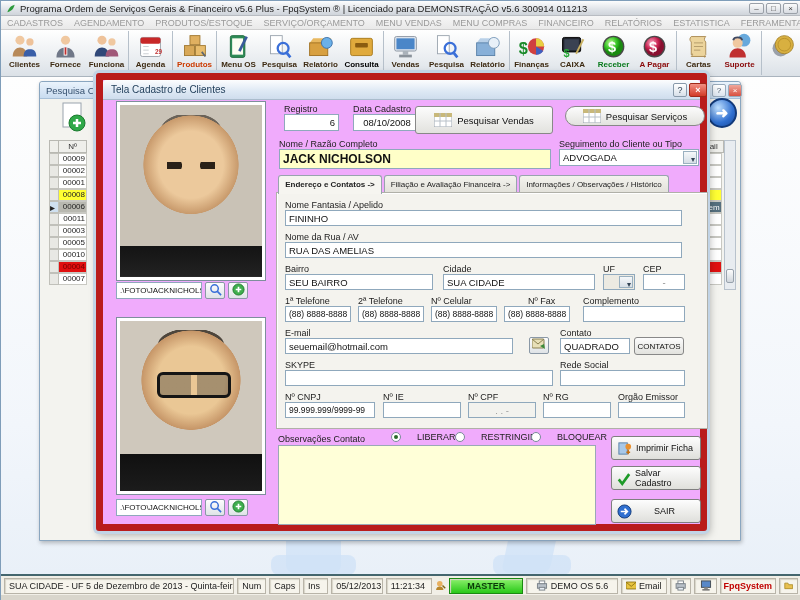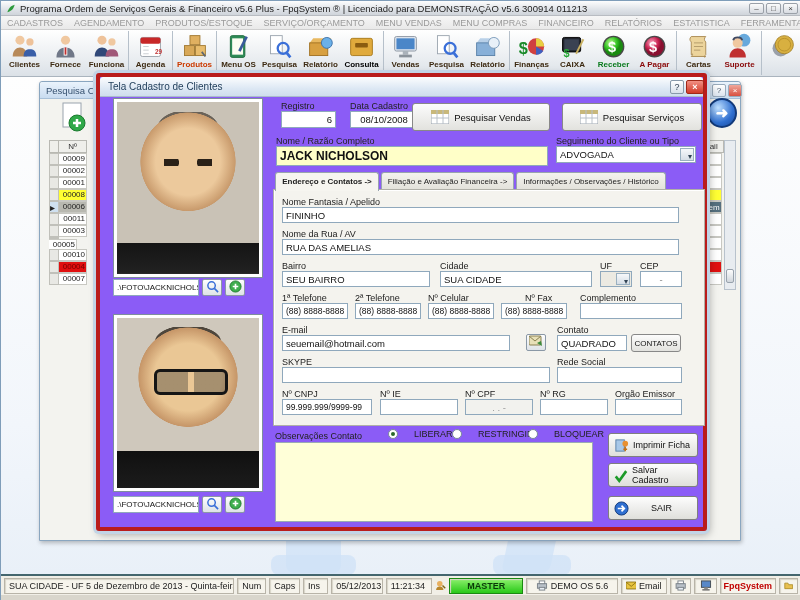--- a/index.html
+++ b/index.html
@@ -66,21 +66,21 @@
   .vscroll { position:absolute; width:12px; background:#e8ecf0; border:1px solid #b8c2cc; }
   .vthumb { position:absolute; left:1px; width:8px; height:14px; background:linear-gradient(#fdfdfd,#d0d6dc);
             border:1px solid #98a2ac; border-radius:2px; }
   .goblue { position:absolute; width:30px; height:30px; border-radius:50%;
             background:radial-gradient(circle at 35% 30%, #bfe0ff, #2f6fd0 60%, #1a4a9a);
             border:2px solid #123a7a; color:#fff; font-size:15px; font-weight:bold;
             text-align:center; line-height:26px; }
 
   
   .dialog { position:absolute; left:95px; top:72px; width:611px; height:458px;
-            background:#8b5cf6; border:4px solid #b91c1c; border-radius:3px;
+            background:#f0abfc; border:7px solid #b91c1c; border-radius:3px;
             box-shadow:0 0 0 3px #c2d4e6, 2px 3px 8px rgba(0,0,0,.35); }
   .dlg-title { position:absolute; left:0; top:0; width:100%; height:20px;
                background:linear-gradient(#fcfdfe,#dde8f4 60%,#cfdded);
                border-bottom:1px solid #aabccc; border-radius:3px 3px 0 0;
                display:flex; align-items:center; padding:0 8px; color:#1d3b57; font-size:10px; }
   .dlg-btn { position:absolute; top:3px; height:14px; border-radius:2px; font-size:9px; line-height:12px;
              text-align:center; border:1px solid #8899aa; }
   .dlg-help { left:570px; width:14px; background:linear-gradient(#fff,#d8e0ea); color:#345; }
   .dlg-close { left:586px; width:18px; background:linear-gradient(#f29084,#d23a28); color:#fff; border-color:#a02818; font-weight:bold; }
 
@@ -418,21 +418,21 @@
         <span class="rowval">00006</span>
       </div>
     <div class="srow" style="left:9px;top:131px;">
         <span class="rowsel"></span>
         <span class="rowval">00011</span>
       </div>
     <div class="srow" style="left:9px;top:143px;">
         <span class="rowsel"></span>
         <span class="rowval">00003</span>
       </div>
-    <div class="srow" style="left:9px;top:155px;flex-direction:column;">
+    <div class="srow" style="left:9px;top:155px;">
         <span class="rowsel"></span>
         <span class="rowval">00005</span>
       </div>
     <div class="srow" style="left:9px;top:167px;">
         <span class="rowsel"></span>
         <span class="rowval">00010</span>
       </div>
     <div class="srow red" style="left:9px;top:179px;">
         <span class="rowsel"></span>
         <span class="rowval">00004</span>
@@ -506,21 +506,21 @@
     <span class="lbl" style="left:250px;top:24px;">Data Cadastro</span>
     <div class="inp" style="left:250px;top:34px;width:68px;text-align:center;"><span>08/10/2008</span></div>
     <div class="btn" style="left:312px;top:26px;width:138px;height:28px;">
       <svg class="bicon" viewBox="0 0 18 14" width="18" height="14">
           <rect x="0" y="0" width="18" height="14" fill="#fff" stroke="#98a2ac"></rect>
           <rect x="0" y="0" width="18" height="4" fill="#c8b87a"></rect>
           <path d="M0 8h18M6 0v14M12 0v14" stroke="#b8c0c8"></path>
         </svg>
       <span>Pesquisar Vendas</span>
     </div>
-    <div class="btn" style="left:462px;top:26px;width:140px;height:28px;">
+    <div class="btn" style="left:462px;top:26px;width:140px;height:20px;border-radius:14px;">
       <svg class="bicon" viewBox="0 0 18 14" width="18" height="14">
           <rect x="0" y="0" width="18" height="14" fill="#fff" stroke="#98a2ac"></rect>
           <rect x="0" y="0" width="18" height="4" fill="#c8b87a"></rect>
           <path d="M0 8h18M6 0v14M12 0v14" stroke="#b8c0c8"></path>
         </svg>
       <span>Pesquisar Serviços</span>
     </div>
 
     <span class="lbl" style="left:176px;top:59px;">Nome / Razão Completo</span>
     <div class="inp yellow" style="left:176px;top:69px;width:272px;height:20px;"><span>JACK NICHOLSON</span></div>

